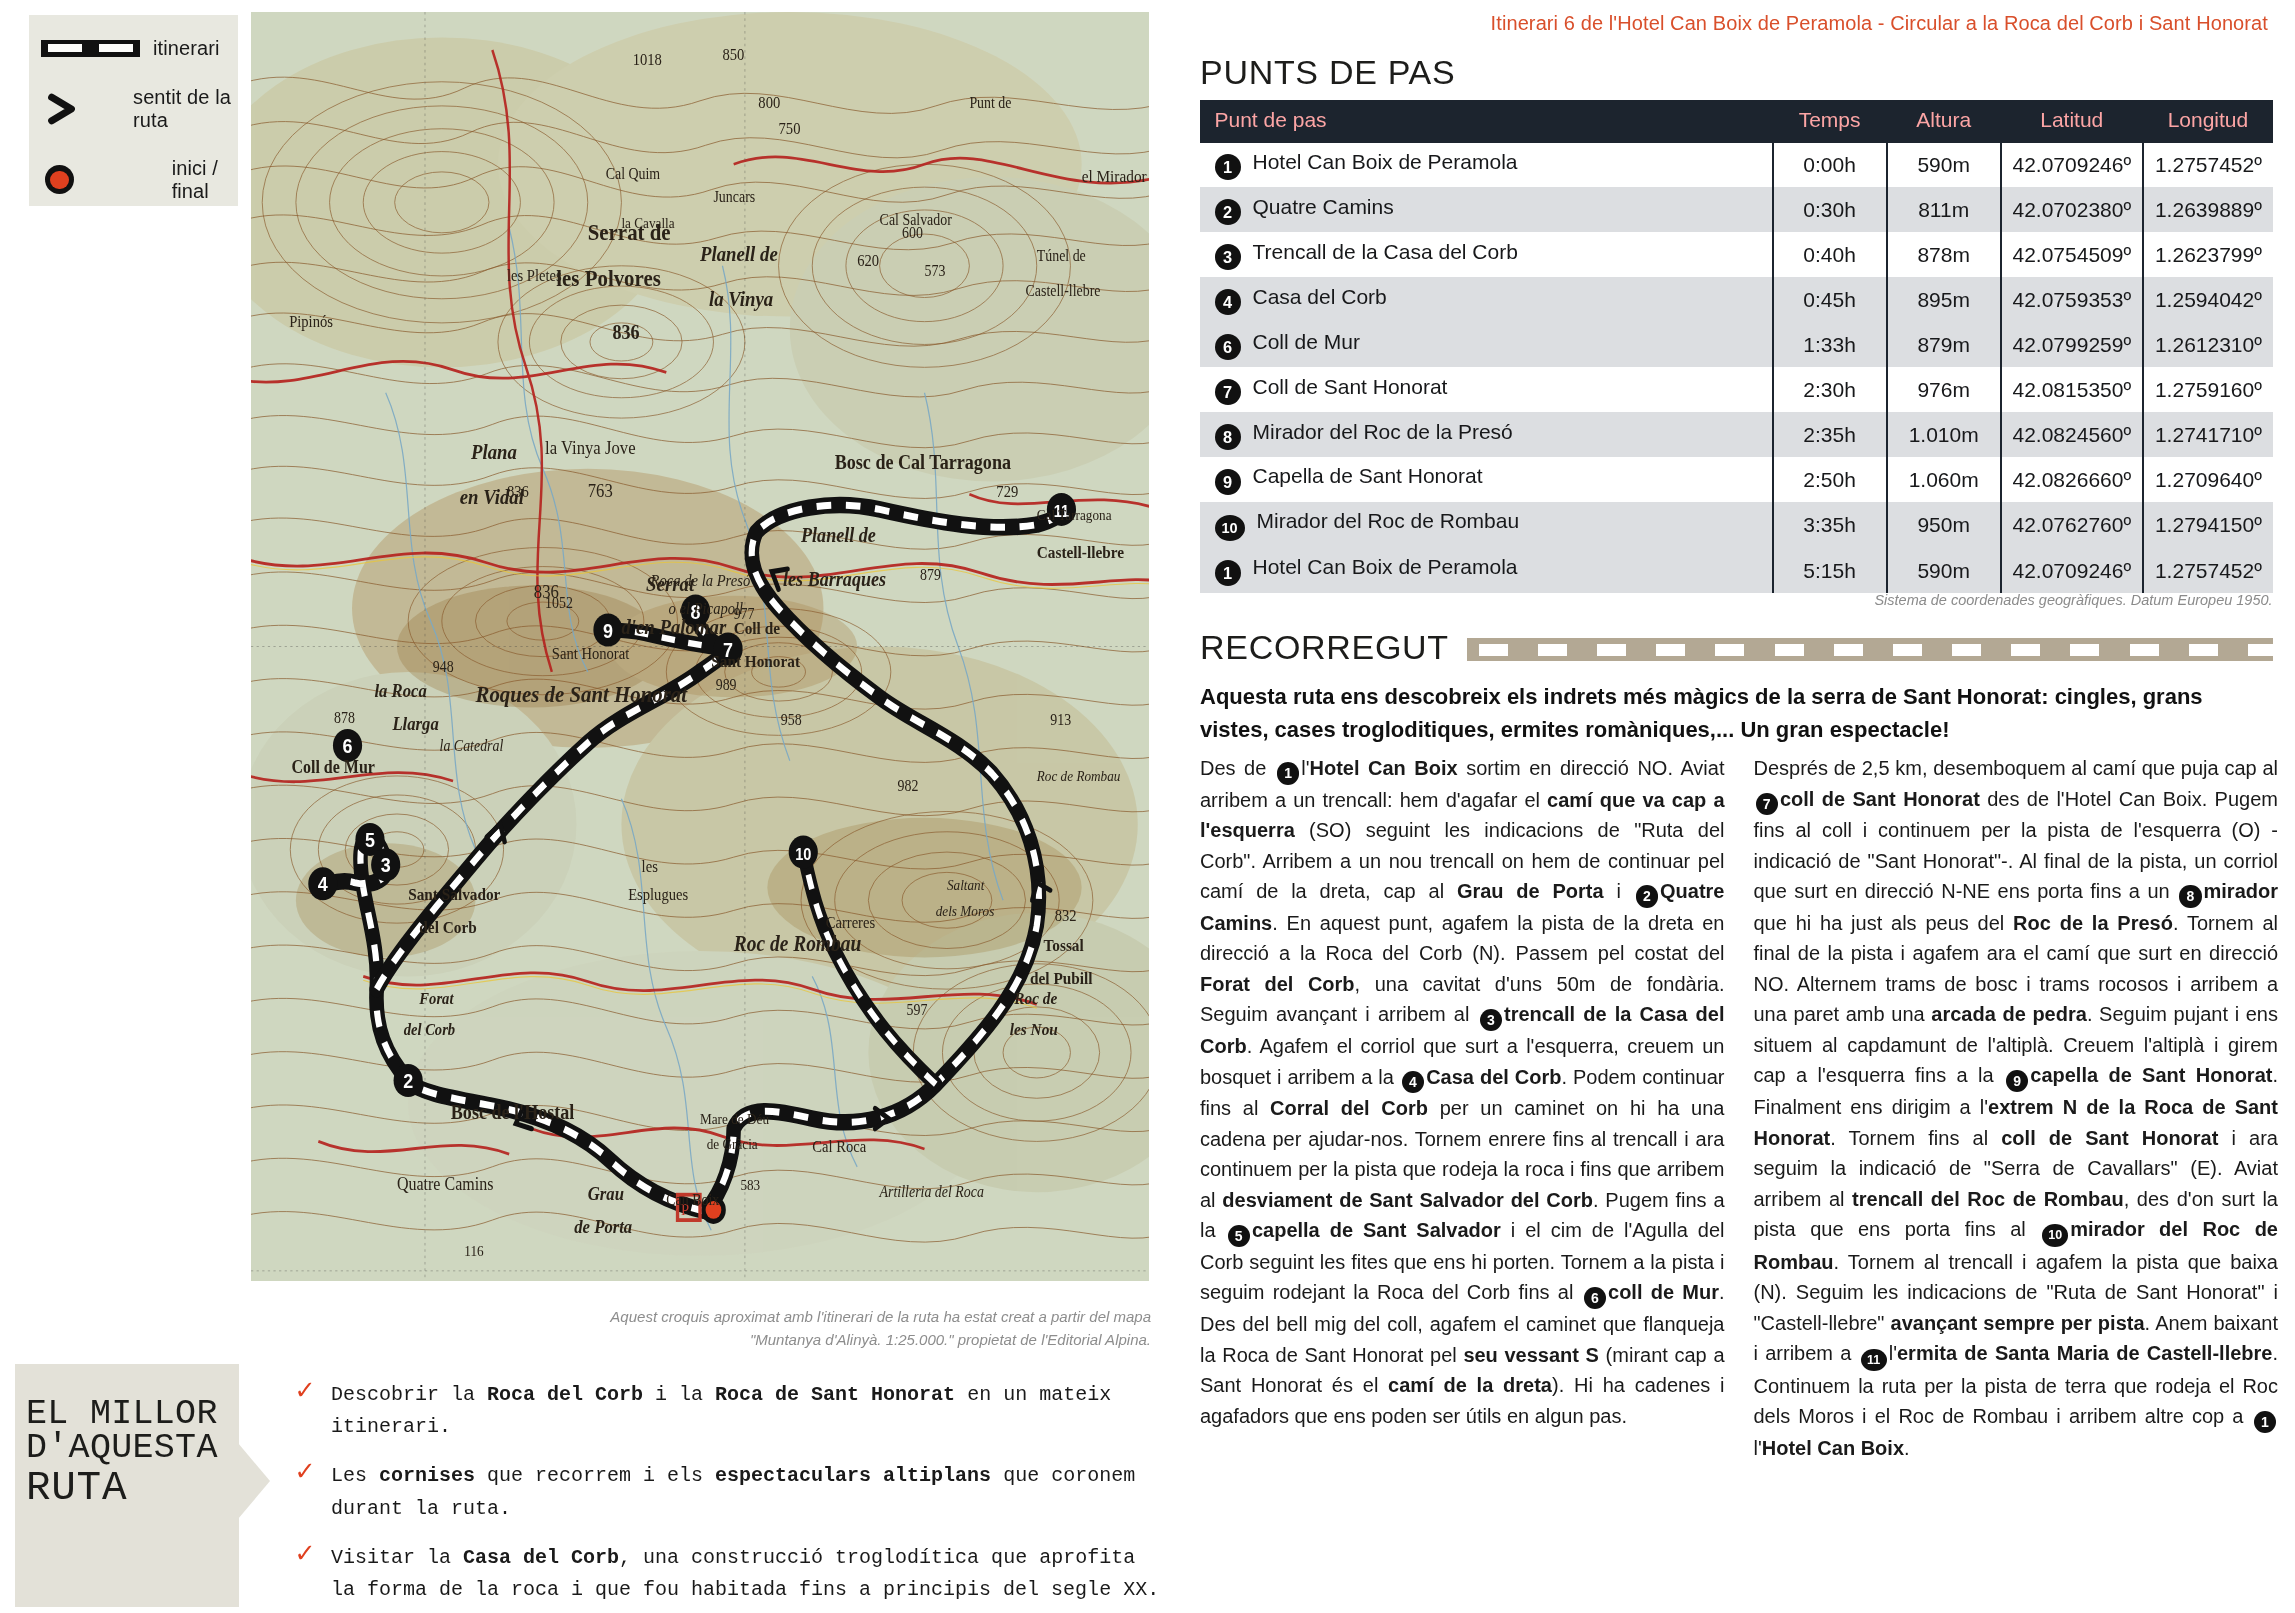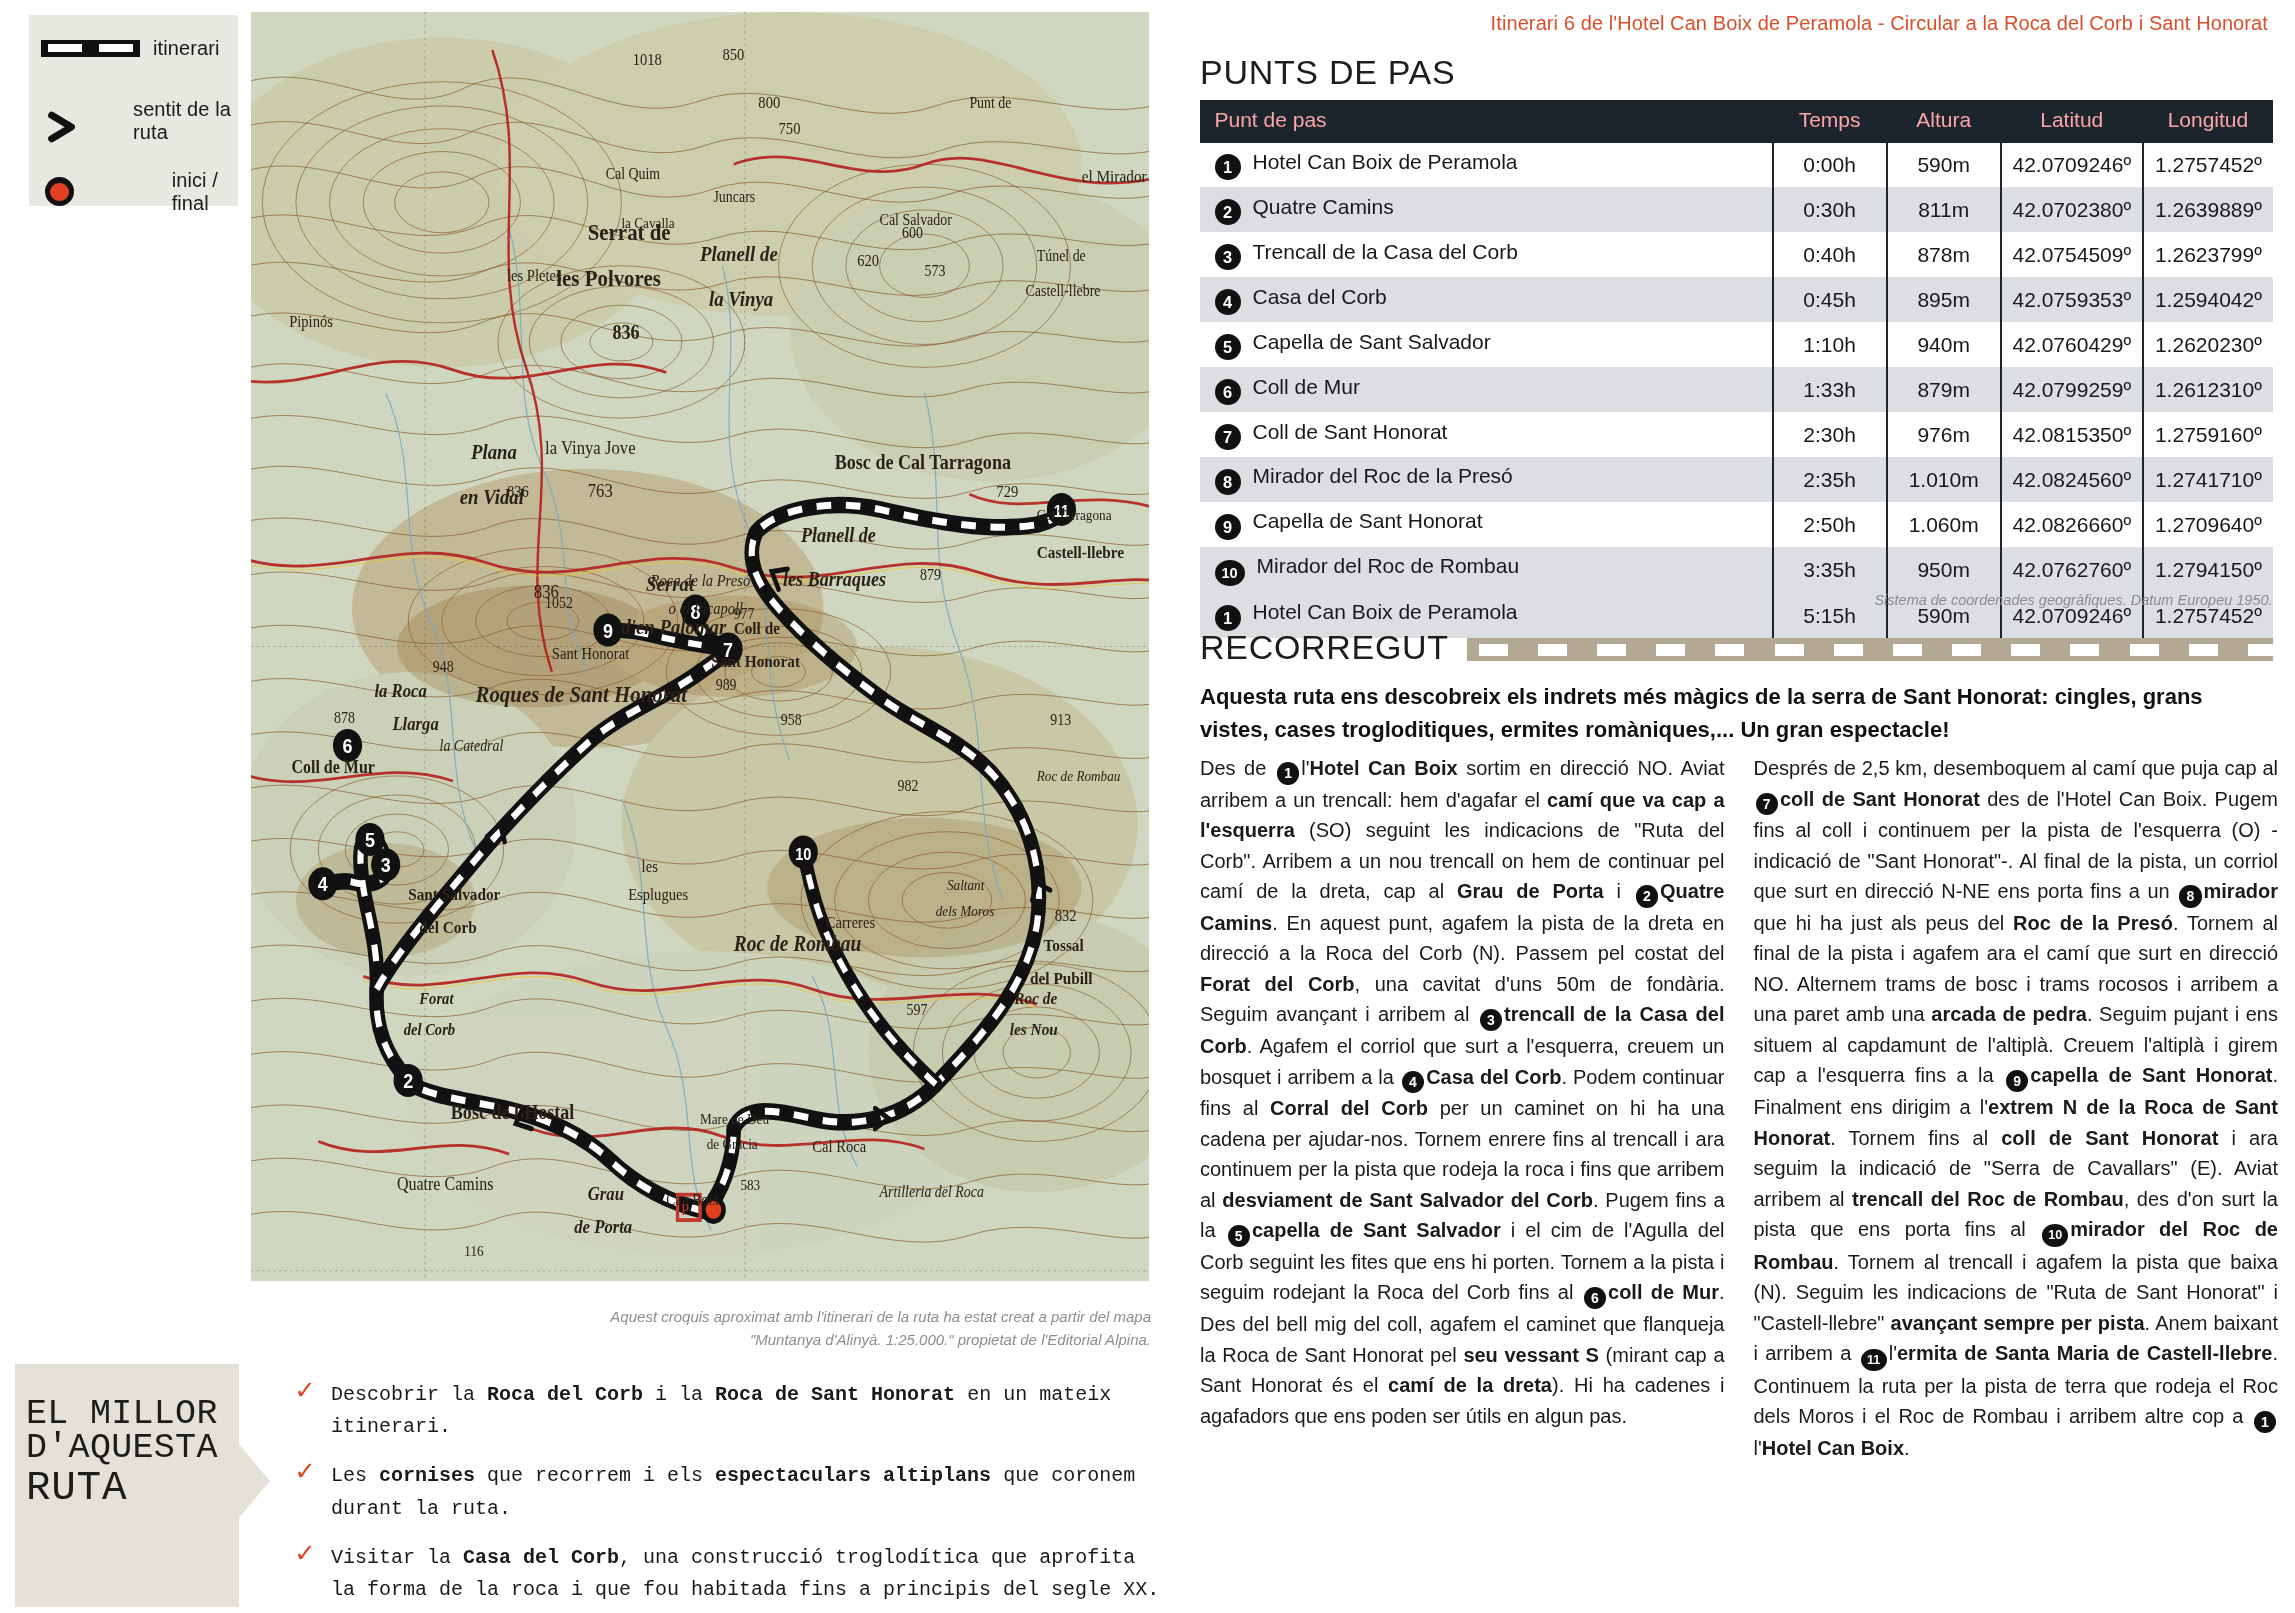--- a/index.html
+++ b/index.html
@@ -403,21 +403,21 @@
           </g>
       </g>
     </svg>
   </div>
 
   <div id="legend-box">
     <div class="legend-row" style="margin-top:22.4px;text-align:center;">
       <span class="sw-itin"></span>
       <span class="legend-label">itinerari</span>
     </div>
-    <div class="legend-row" style="margin-top:38px;align-items:flex-end;">
+    <div class="legend-row" style="margin-top:26px;">
       <span class="sw-arrow">
         <svg width="37" height="34" viewBox="0 0 56 52">
           <path d="M10,8 L40,26 L10,44" fill="none" stroke="#111" stroke-width="11" stroke-linecap="round" stroke-linejoin="round"></path>
         </svg>
       </span>
       <span class="legend-label">sentit de la ruta</span>
     </div>
     <div class="legend-row" style="margin-top:25px;gap:40px;">
       <span class="sw-dot">
         <span class="dot-outer">
@@ -503,27 +503,20 @@
           <td>42.0754509º</td>
           <td>1.2623799º</td>
         </tr>
         <tr class="alt">
           <td class="name"><span class="num">4</span><span>Casa del Corb</span></td>
           <td>0:45h</td>
           <td>895m</td>
           <td>42.0759353º</td>
           <td>1.2594042º</td>
         </tr>
-        <tr>
-          <td class="name"><span class="num">5</span><span>Capella de Sant Salvador</span></td>
-          <td>1:10h</td>
-          <td>940m</td>
-          <td>42.0760429º</td>
-          <td>1.2620230º</td>
-        </tr>
         <tr class="alt">
           <td class="name"><span class="num">6</span><span>Coll de Mur</span></td>
           <td>1:33h</td>
           <td>879m</td>
           <td>42.0799259º</td>
           <td>1.2612310º</td>
         </tr>
         <tr>
           <td class="name"><span class="num">7</span><span>Coll de Sant Honorat</span></td>
           <td>2:30h</td>

